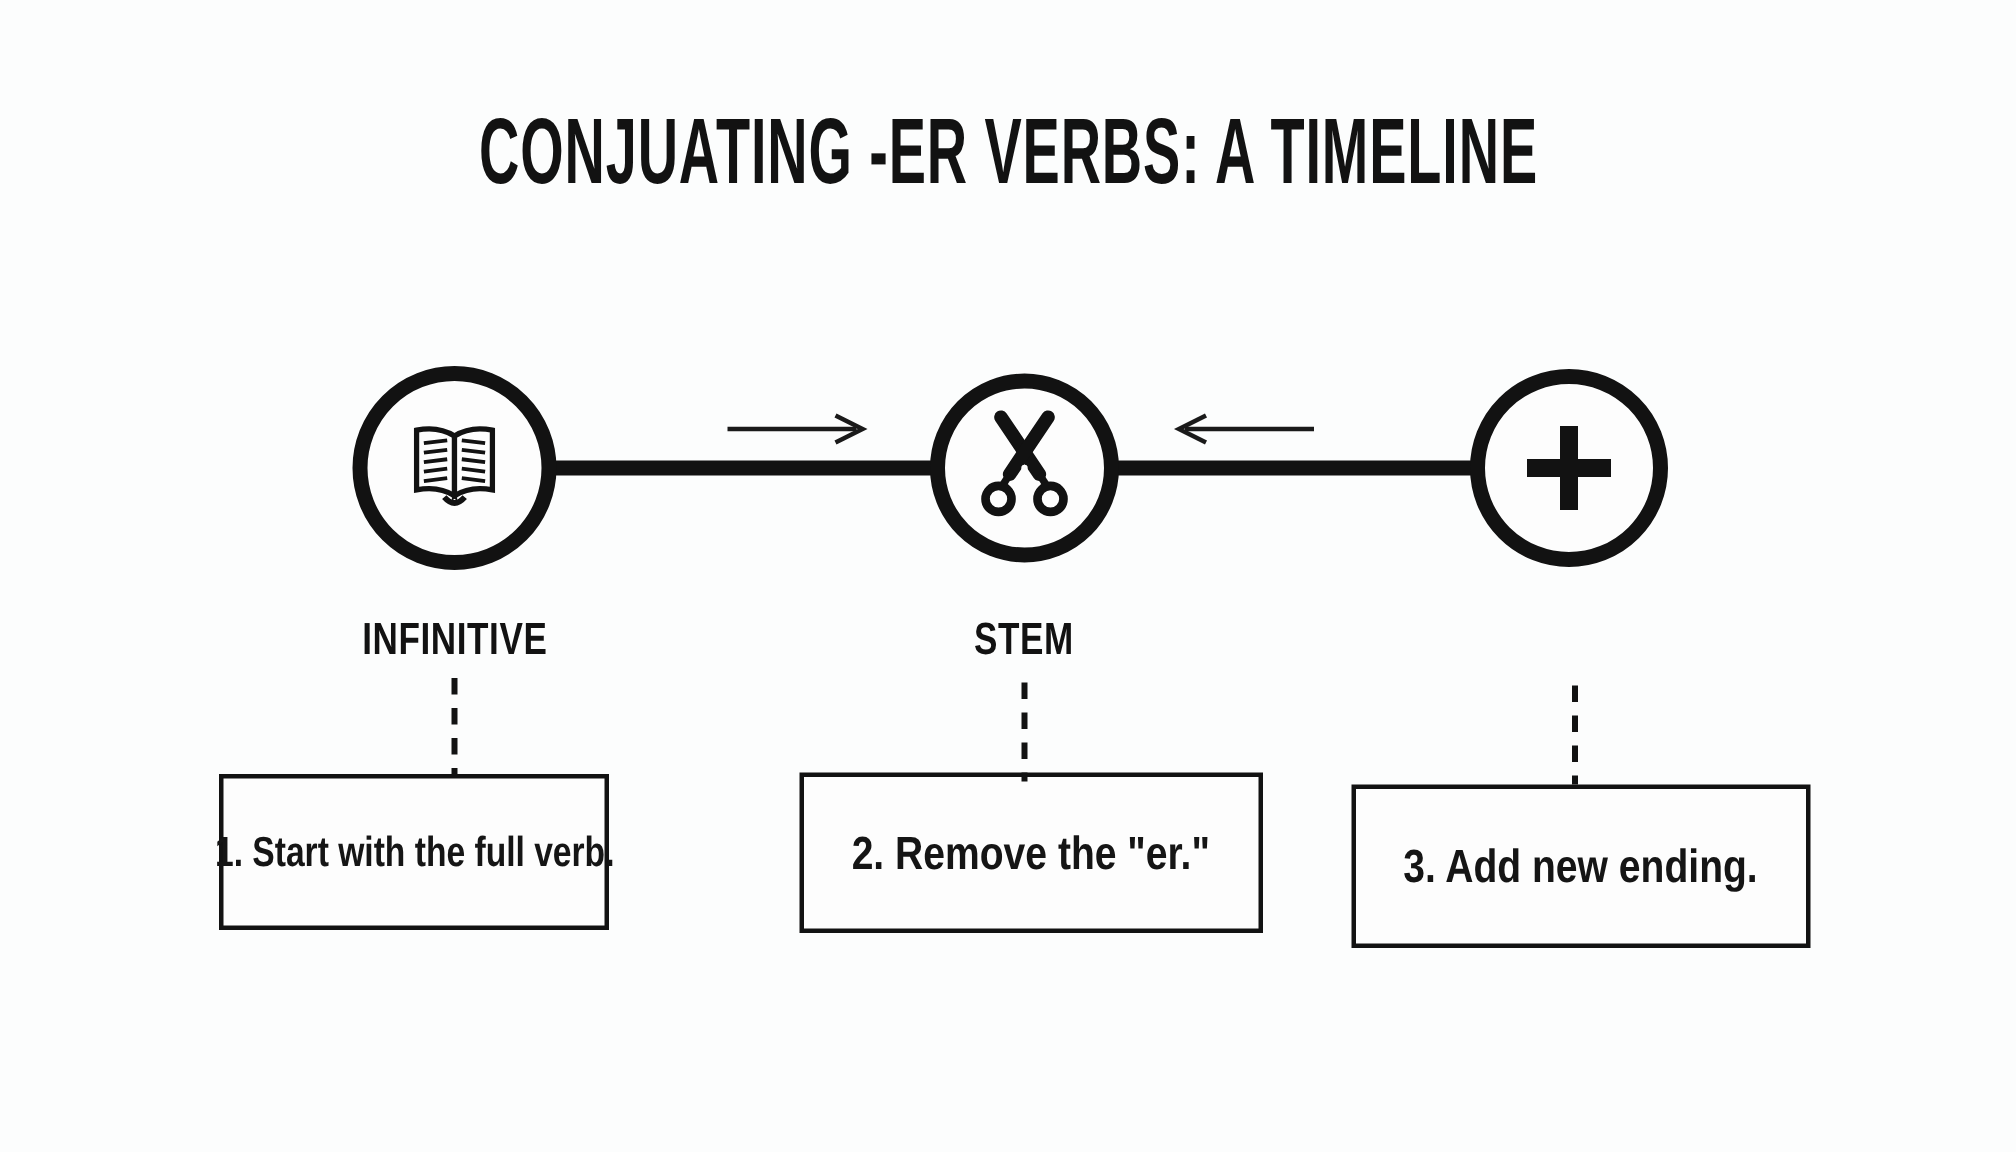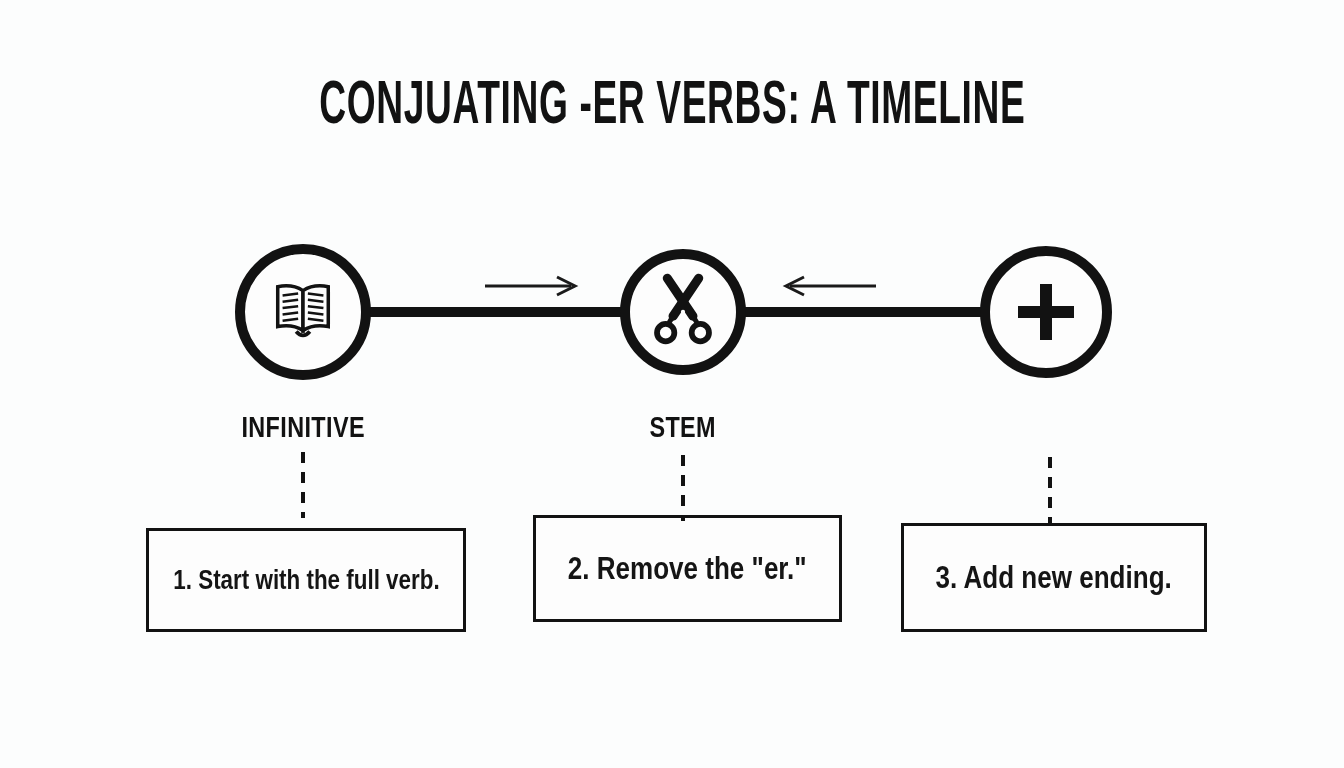--- a/index.html
+++ b/index.html
@@ -94,21 +94,21 @@
     align-items: center;
     justify-content: center;
     white-space: nowrap;
   }
   .step-box .squeeze {
     display: inline-block;
     transform-origin: center;
     font-weight: bold;
     color: #151515;
   }
-  .step-box-1 { left: 146px; top: 528px; width: 320px; height: 104px; }
+  .step-box-1 { left: 146px; top: 516px; width: 260px; height: 104px; }
   .step-box-1 .squeeze { font-size: 28px; transform: scaleX(0.80); }
   .step-box-2 { left: 533px; top: 515px; width: 309px; height: 107px; }
   .step-box-2 .squeeze { font-size: 31px; transform: scaleX(0.84); }
   .step-box-3 { left: 901px; top: 523px; width: 306px; height: 109px; }
   .step-box-3 .squeeze { font-size: 31px; transform: scaleX(0.84); }
   svg { display: block; }
 </style>
 </head>
 <body>
 

